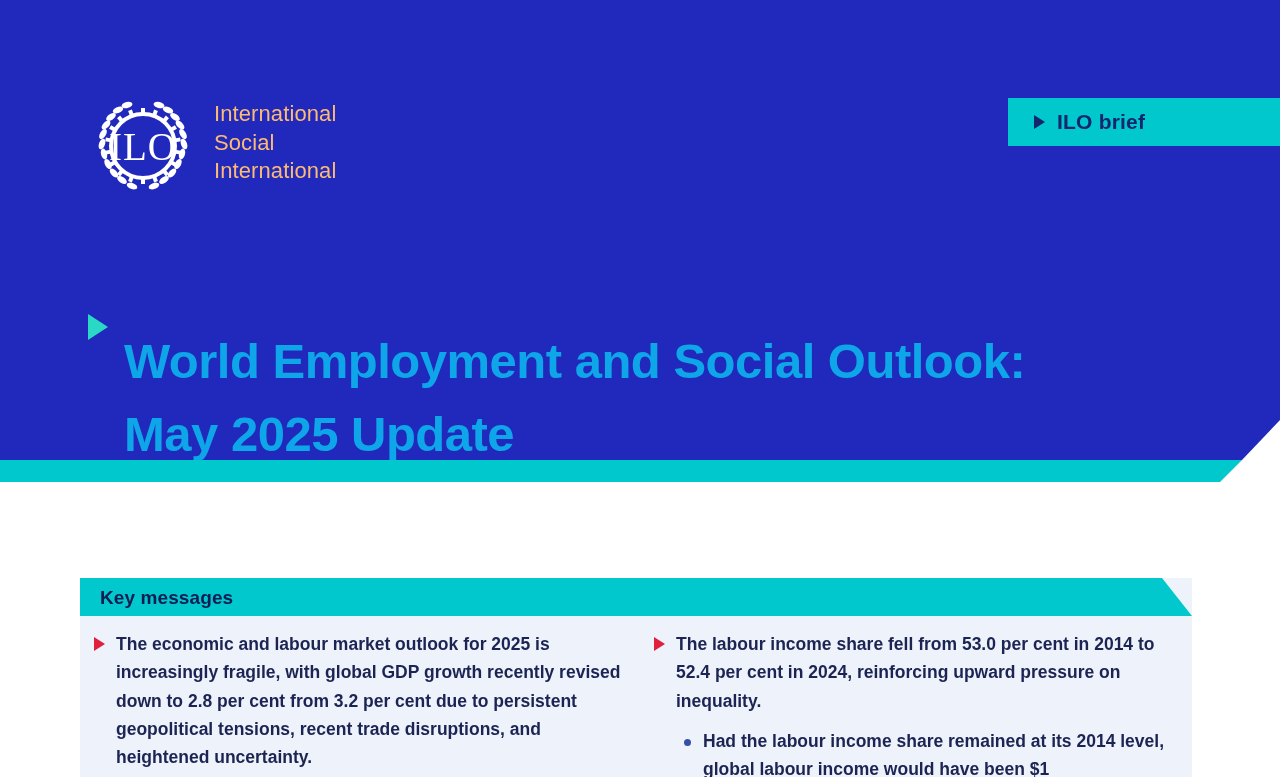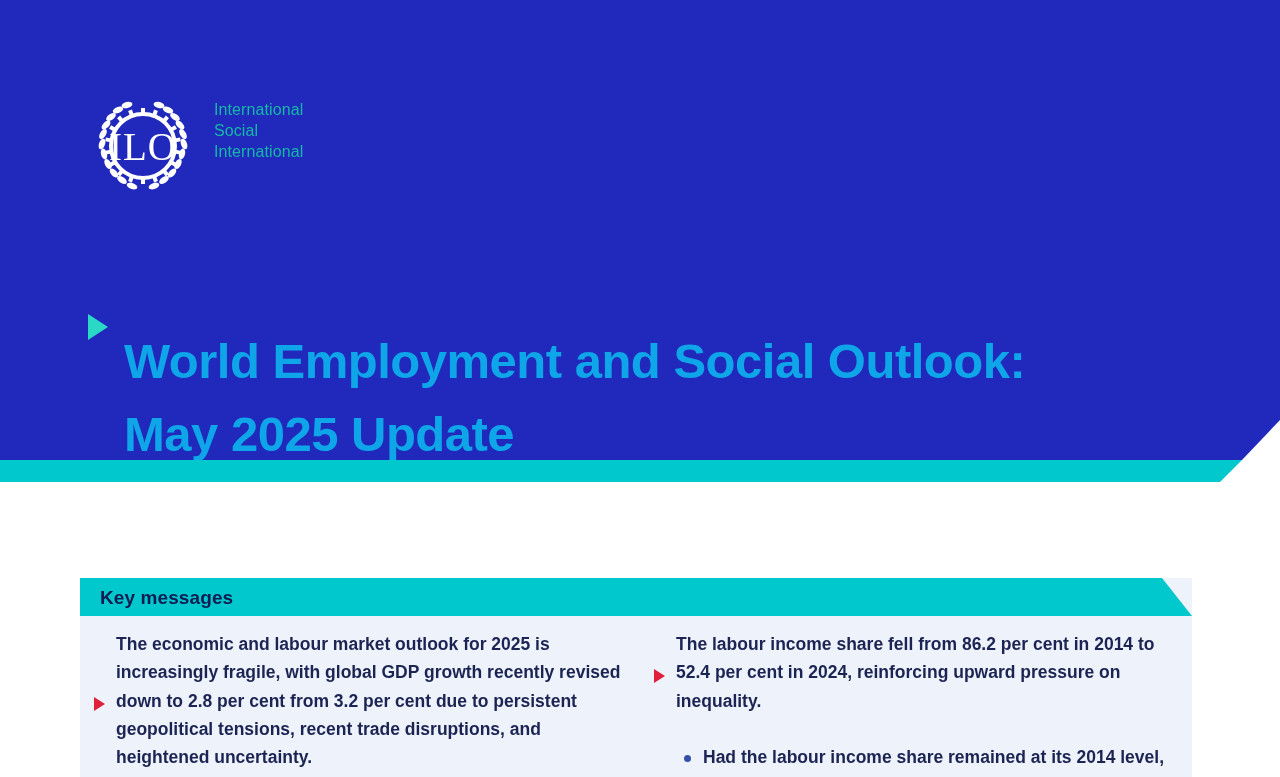--- a/index.html
+++ b/index.html
@@ -43,22 +43,22 @@
     gap: 16px;
   }
 
   .ilo-emblem {
     width: 110px;
     height: 108px;
     flex: 0 0 auto;
   }
 
   .org-name {
-    color: #14b8a6;
-    font-size: 16px;
+    color: #fdba74;
+    font-size: 22px;
     line-height: 1.3;
     font-weight: 400;
     padding-top: 8px;
     letter-spacing: 0.1px;
   }
   .org-name span { display: block; white-space: nowrap; }
 
   
   .brief-badge {
     position: absolute;
@@ -154,22 +154,22 @@
     padding: 14px 0 0 0;
   }
   .key-col {
     box-sizing: border-box;
   }
   .key-col.left  { width: 566px; padding-left: 14px; padding-right: 10px; }
   .key-col.right { width: 546px; padding-left: 8px;  padding-right: 12px; }
 
   .bullet {
     display: flex;
-    align-items: center;
-    margin-bottom: 28px;
+    align-items: flex-start;
+    margin-bottom: 12px;
   }
   .bullet .marker {
     flex: 0 0 auto;
     width: 0; height: 0;
     border-left: 11px solid #e0203c;
     border-top: 7px solid transparent;
     border-bottom: 7px solid transparent;
     margin-top: 7px;
     margin-right: 11px;
   }
@@ -266,20 +266,24 @@
         <text x="55" y="68" fill="#ffffff" font-family="'Liberation Serif', serif" font-size="39" text-anchor="middle" letter-spacing="1">ILO</text>
       </svg>
 
       <div class="org-name">
         <span>International</span>
         <span>Social</span>
         <span>International</span>
       </div>
     </div>
 
+    <div class="brief-badge">
+      <span class="tri"></span>
+      <span class="txt">ILO brief</span>
+    </div>
 
     <div class="title-wrap">
       <span class="title-tri"></span>
       <h1 class="doc-title">World Employment and Social Outlook: May 2025 Update</h1>
     </div>
   </div>
 
   <div class="teal-band"></div>
 
   <div class="key-box">
@@ -293,21 +297,21 @@
       <div class="key-col left">
         <div class="bullet">
           <span class="marker"></span>
           <span class="text">The economic and labour market outlook for 2025 is increasingly fragile, with global GDP growth recently revised down to 2.8 per cent from 3.2 per cent due to persistent geopolitical tensions, recent trade disruptions, and heightened uncertainty.</span>
         </div>
       </div>
 
       <div class="key-col right">
         <div class="bullet">
           <span class="marker"></span>
-          <span class="text">The labour income share fell from 86.2 per cent in 2014 to 52.4 per cent in 2024, reinforcing upward pressure on inequality.</span>
+          <span class="text">The labour income share fell from 53.0 per cent in 2014 to 52.4 per cent in 2024, reinforcing upward pressure on inequality.</span>
         </div>
         <div class="subbullet">
           <span class="dot"></span>
           <span class="text">Had the labour income share remained at its 2014 level, global labour income would have been $1</span>
         </div>
       </div>
 
     </div>
   </div>
 

